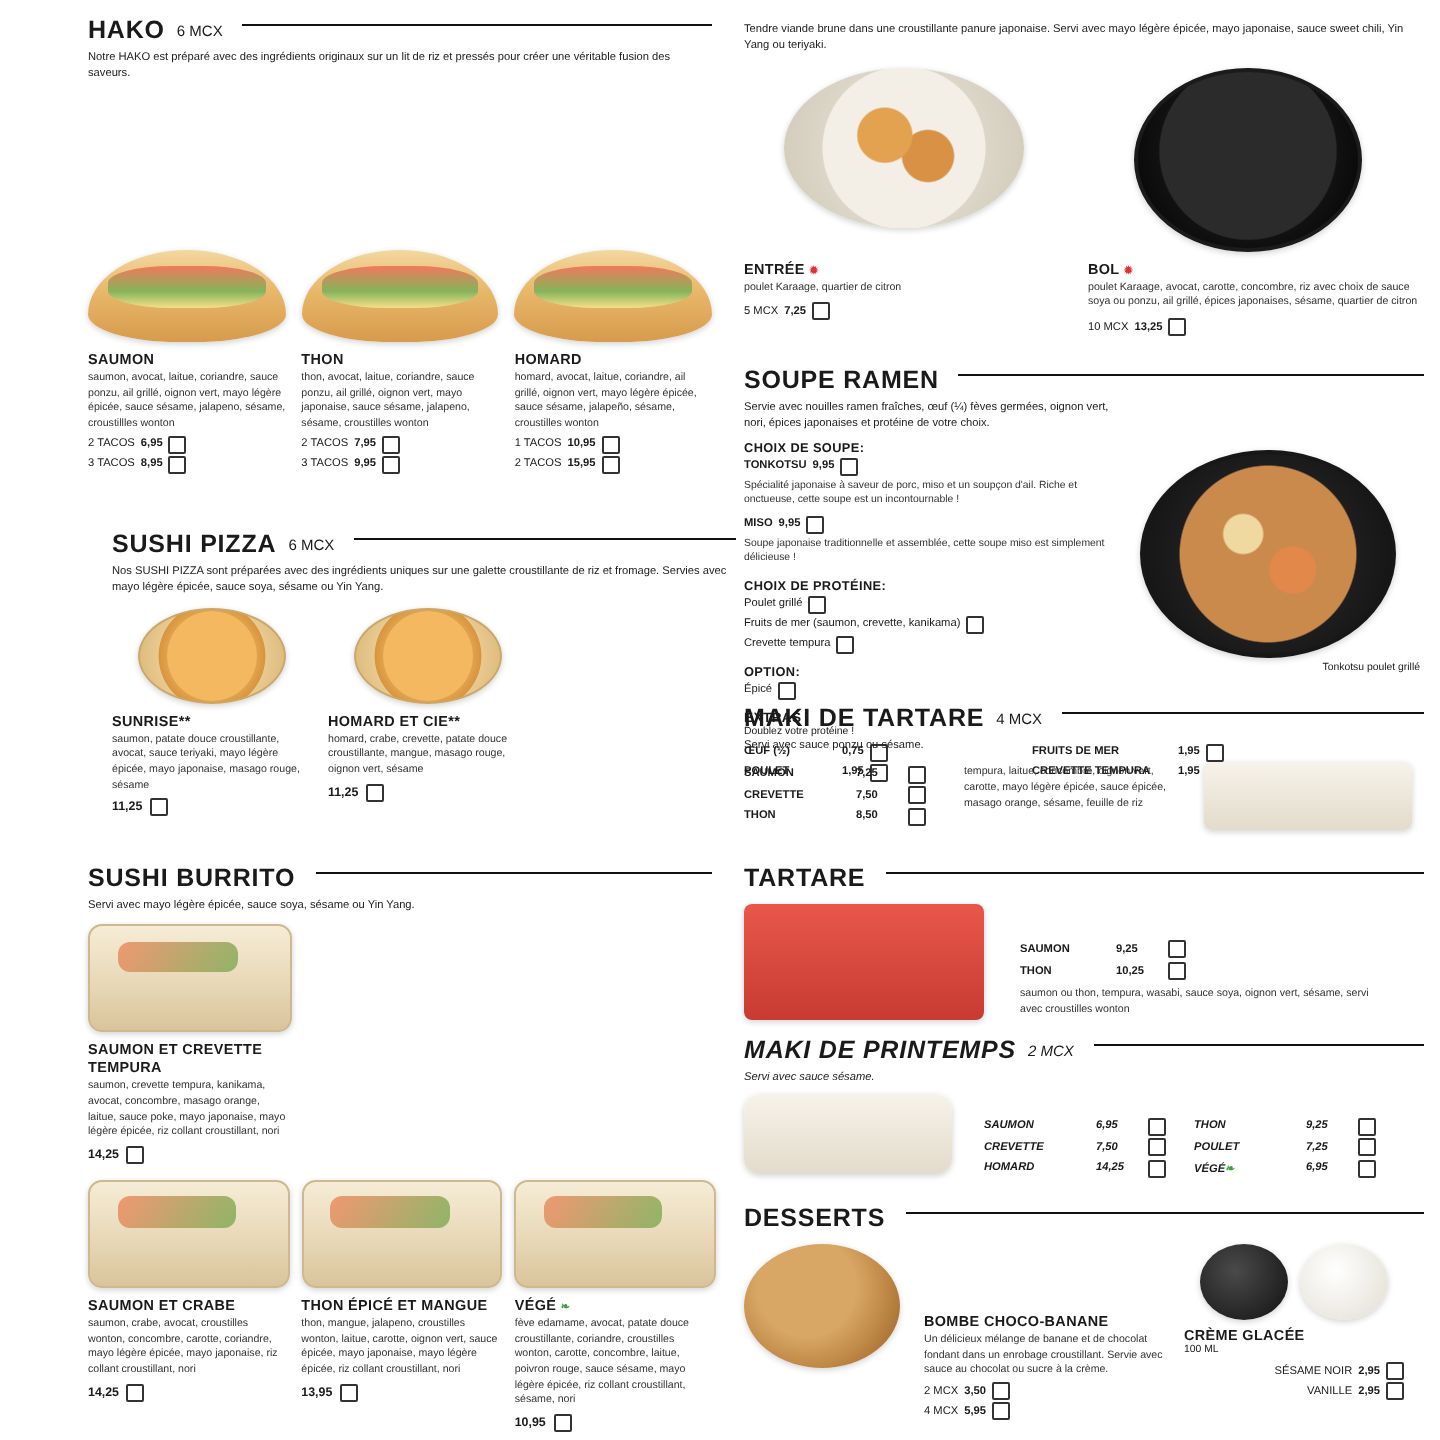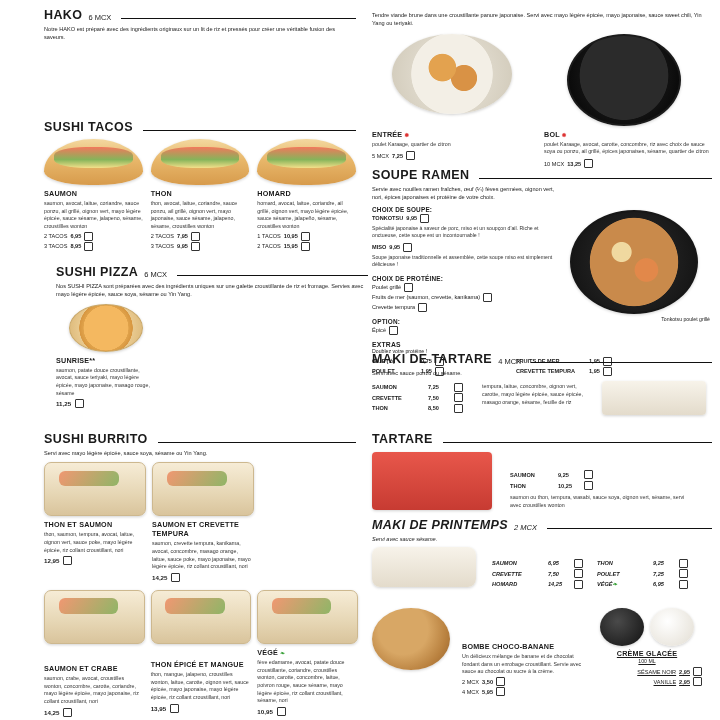--- a/index.html
+++ b/index.html
@@ -10,21 +10,21 @@
     color:#1a1a1a;
     overflow:hidden;
   }
   .page{position:relative;width:720px;height:720px;}
   .col-left{position:absolute;left:0;top:0;width:366px;height:720px;}
   .col-right{position:absolute;left:366px;top:0;width:354px;height:720px;}
 
   .sec{position:absolute;}
   .sec-title{
     font-weight:bold;font-size:12.5px;letter-spacing:.4px;
-    text-transform:uppercase;display:flex;align-items:flex-end;gap:6px;
+    text-transform:uppercase;display:flex;align-items:center;gap:6px;
   }
   .sec-title .rule{flex:1;height:1px;background:#111;margin-left:4px;position:relative;top:-3px;}
   .mcx{font-size:7.5px;font-weight:normal;letter-spacing:0;}
   .blurb{font-size:5.6px;line-height:1.5;color:#222;margin-top:3px;}
   .item-name{font-size:7.2px;font-weight:bold;text-transform:uppercase;letter-spacing:.2px;}
   .item-desc{font-size:5.3px;line-height:1.45;color:#333;margin-top:2px;}
   .row{display:flex;align-items:center;gap:3px;font-size:5.6px;margin-top:1px;}
   .lbl{font-size:5.6px;}
   .chk{
     width:7px;height:7px;border:0.8px solid #333;border-radius:1px;display:inline-block;
@@ -126,24 +126,20 @@
     <div class="sec" style="left:44px;top:8px;width:312px;">
       <div class="sec-title">
         <span>HAKO</span>
         <span class="mcx">6 MCX</span>
         <span class="rule"></span>
       </div>
       <div class="blurb" style="width:300px">Notre HAKO est préparé avec des ingrédients originaux sur un lit de riz et pressés pour créer une véritable fusion des saveurs.</div>
     </div>
 
     <div class="sec" style="left:44px;top:120px;width:312px;">
-      <div class="sec-title">
-        <span>SUSHI TACOS</span>
-        <span class="rule"></span>
-      </div>
       <div class="grid3" style="margin-top:5px;">
         <div class="cell">
           <div class="imgbox taco shadow"></div>
           <div class="item-name" style="margin-top:4px">SAUMON</div>
           <div class="item-desc">saumon, avocat, laitue, coriandre, sauce ponzu, ail grillé, oignon vert, mayo légère épicée, sauce sésame, jalapeno, sésame, croustillles wonton</div>
           <div class="row">
               <span class="lbl">2 TACOS</span>
               <span class="lbl" style="font-weight:bold">6,95</span>
               <span class="chk"></span>
             </div>
@@ -198,64 +194,66 @@
           <div style="height:48px;display:flex;align-items:center;justify-content:center;">
             <div class="pizza shadow" style="width:72px;height:46px;"></div>
           </div>
           <div class="item-name" style="margin-top:4px">SUNRISE**</div>
           <div class="item-desc">saumon, patate douce croustillante, avocat, sauce teriyaki, mayo légère épicée, mayo japonaise, masago rouge, sésame</div>
           <div class="price-row">
               <span class="p">11,25</span>
               <span class="chk"></span>
             </div>
         </div>
+        <div class="cell">
+          <div style="height:48px;display:flex;align-items:center;justify-content:center;">
+            <div class="pizza shadow" style="width:72px;height:46px;"></div>
+          </div>
+          <div class="item-name" style="margin-top:4px">HOMARD ET CIE**</div>
+          <div class="item-desc">homard, crabe, crevette, patate douce croustillante, mangue, masago rouge, oignon vert, sésame</div>
+          <div class="price-row">
+              <span class="p">11,25</span>
+              <span class="chk"></span>
+            </div>
+        </div>
       </div>
     </div>
 
     <div class="sec" style="left:44px;top:432px;width:312px;">
       <div class="sec-title">
         <span>SUSHI BURRITO</span>
         <span class="rule"></span>
       </div>
       <div class="blurb">Servi avec mayo légère épicée, sauce soya, sésame ou Yin Yang.</div>
 
       <div class="grid3" style="margin-top:5px;">
-        <div class="cell">
-          <div class="imgbox burrito shadow" style="height:52px"></div>
-          <div class="item-name" style="margin-top:4px">THON ET SAUMON</div>
-          <div class="item-desc">thon, saumon, tempura, avocat, laitue, oignon vert, sauce poke, mayo légère épicée, riz collant croustillant, nori</div>
-          <div class="price-row">
-              <span class="p">12,95</span>
-              <span class="chk"></span>
-            </div>
-        </div>
         <div class="cell">
           <div class="imgbox burrito shadow" style="height:52px"></div>
           <div class="item-name" style="margin-top:4px">SAUMON ET CREVETTE TEMPURA</div>
           <div class="item-desc">saumon, crevette tempura, kanikama, avocat, concombre, masago orange, laitue, sauce poke, mayo japonaise, mayo légère épicée, riz collant croustillant, nori</div>
           <div class="price-row">
               <span class="p">14,25</span>
               <span class="chk"></span>
             </div>
         </div>
       </div>
 
       <div class="grid3" style="margin-top:8px;">
         <div class="cell">
           <div class="imgbox burrito shadow" style="height:52px"></div>
-          <div class="item-name" style="margin-top:20px">SAUMON ET CRABE</div>
+          <div class="item-name" style="margin-top:4px">SAUMON ET CRABE</div>
           <div class="item-desc">saumon, crabe, avocat, croustilles wonton, concombre, carotte, coriandre, mayo légère épicée, mayo japonaise, riz collant croustillant, nori</div>
           <div class="price-row">
               <span class="p">14,25</span>
               <span class="chk"></span>
             </div>
         </div>
         <div class="cell">
           <div class="imgbox burrito shadow" style="height:52px"></div>
-          <div class="item-name" style="margin-top:16px">THON ÉPICÉ ET MANGUE</div>
+          <div class="item-name" style="margin-top:4px">THON ÉPICÉ ET MANGUE</div>
           <div class="item-desc">thon, mangue, jalapeno, croustilles wonton, laitue, carotte, oignon vert, sauce épicée, mayo japonaise, mayo légère épicée, riz collant croustillant, nori</div>
           <div class="price-row">
               <span class="p">13,95</span>
               <span class="chk"></span>
             </div>
         </div>
         <div class="cell">
           <div class="imgbox burrito shadow" style="height:52px"></div>
           <div class="item-name" style="margin-top:4px">
             <span>VÉGÉ</span>
@@ -304,21 +302,21 @@
           <div class="item-desc">poulet Karaage, avocat, carotte, concombre, riz avec choix de sauce soya ou ponzu, ail grillé, épices japonaises, sésame, quartier de citron</div>
           <div class="row" style="margin-top:3px">
             <span class="lbl">10 MCX</span>
             <span class="lbl" style="font-weight:bold">13,25</span>
             <span class="chk"></span>
           </div>
         </div>
       </div>
     </div>
 
-    <div class="sec" style="left:6px;top:168px;width:340px;">
+    <div class="sec" style="left:6px;top:183px;width:340px;">
       <div class="sec-title">
         <span>SOUPE RAMEN</span>
         <span class="rule"></span>
       </div>
       <div class="blurb" style="width:190px">Servie avec nouilles ramen fraîches, œuf (¼) fèves germées, oignon vert, nori, épices japonaises et protéine de votre choix.</div>
 
       <div style="display:flex;gap:8px;margin-top:4px;">
         <div style="width:190px">
           <div class="item-name" style="font-size:6.4px">CHOIX DE SOUPE:</div>
           <div class="row">
@@ -493,39 +491,43 @@
                 <span class="nm"><span>VÉGÉ</span><span class="leaf">❧</span></span>
                 <span class="pv">6,95</span>
                 <span class="chk"></span>
               </div>
           </div>
         </div>
       </div>
     </div>
 
     <div class="sec" style="left:6px;top:602px;width:340px;">
+      <div class="sec-title">
+        <span>DESSERTS</span>
+        <span class="rule"></span>
+      </div>
       <div style="display:flex;gap:0;margin-top:6px;">
         <div style="width:90px">
           <div class="cookie shadow" style="width:78px;height:62px;"></div>
         </div>
         <div style="width:130px;padding-top:34px;">
           <div class="item-name">BOMBE CHOCO-BANANE</div>
           <div class="item-desc">Un délicieux mélange de banane et de chocolat fondant dans un enrobage croustillant. Servie avec sauce au chocolat ou sucre à la crème.</div>
           <div class="row">
               <span class="lbl">2 MCX</span>
               <span class="lbl" style="font-weight:bold">3,50</span>
               <span class="chk"></span>
             </div>
           <div class="row">
               <span class="lbl">4 MCX</span>
               <span class="lbl" style="font-weight:bold">5,95</span>
               <span class="chk"></span>
             </div>
         </div>
-        <div style="width:110px;text-align:center;text-decoration:underline;">
+        <div style="width:110px;">
           <div style="display:flex;gap:6px;justify-content:center;">
             <div class="ice-dark shadow" style="width:44px;height:38px;"></div>
             <div class="ice-light shadow" style="width:44px;height:38px;"></div>
           </div>
           <div class="item-name" style="margin-top:3px">CRÈME GLACÉE</div>
           <div class="small">100 ML</div>
           <div class="row" style="justify-content:flex-end;margin-top:3px">
               <span class="lbl">SÉSAME NOIR</span>
               <span class="lbl" style="font-weight:bold">2,95</span>
               <span class="chk"></span>

